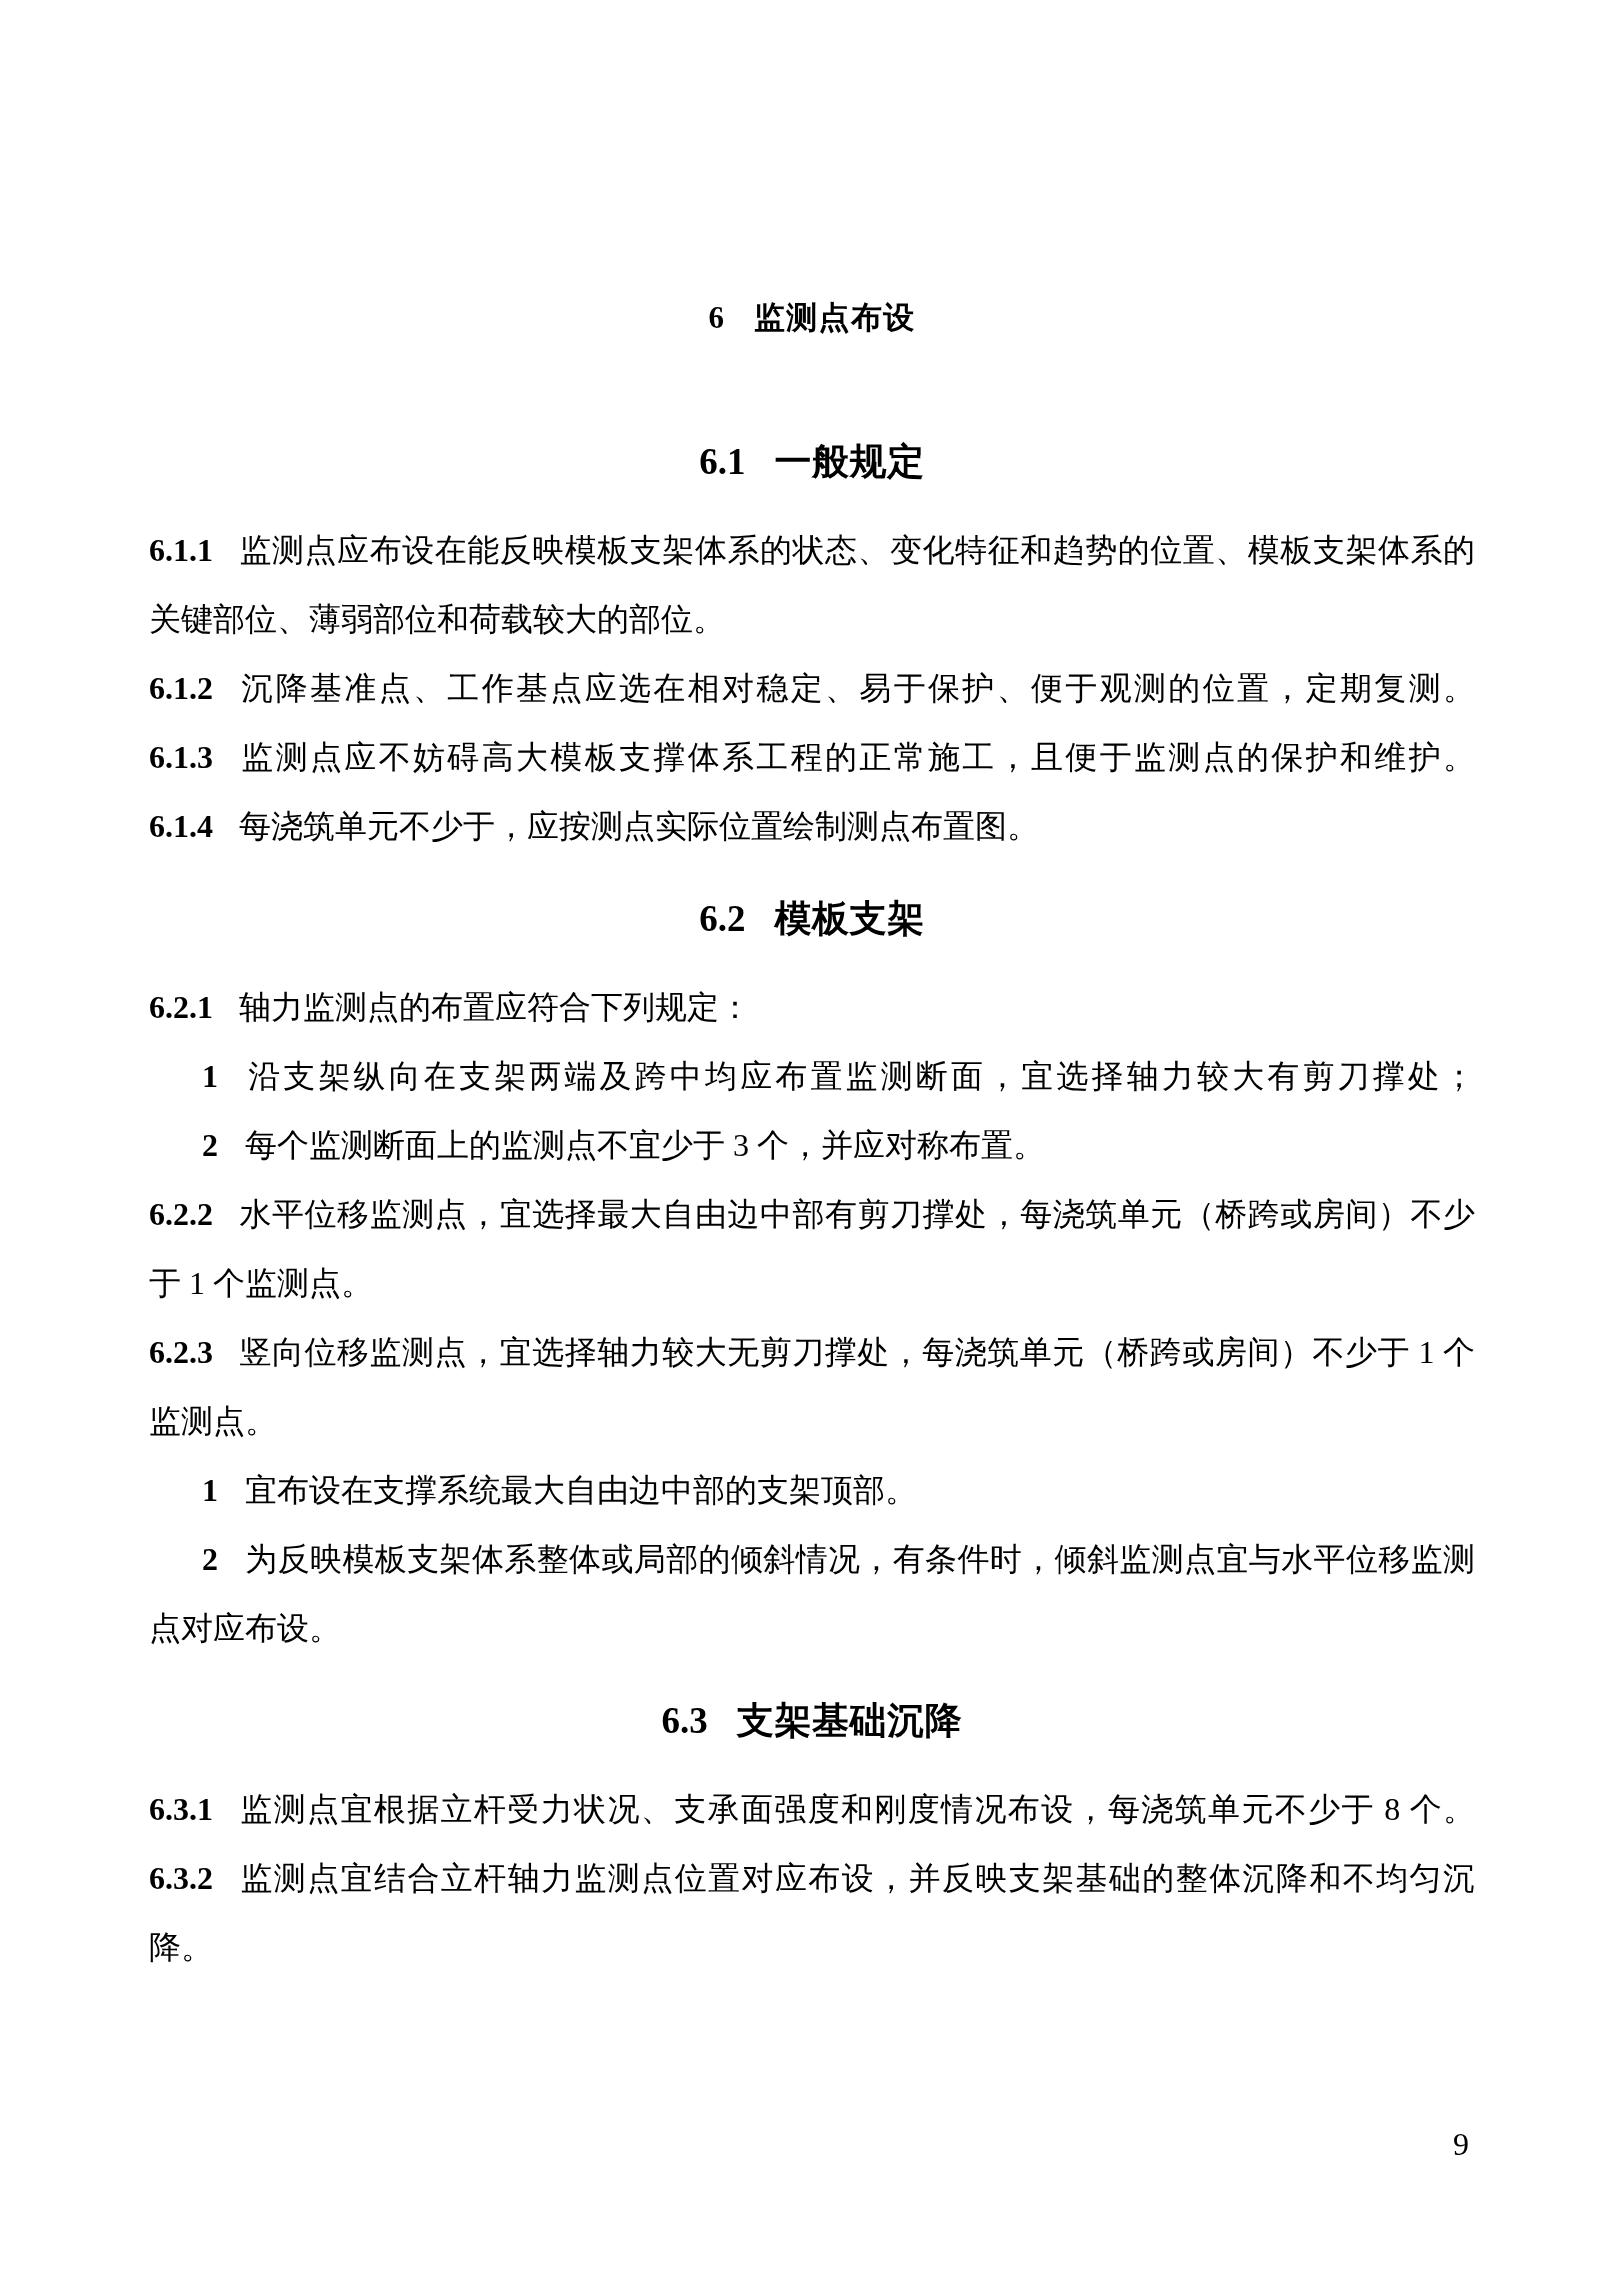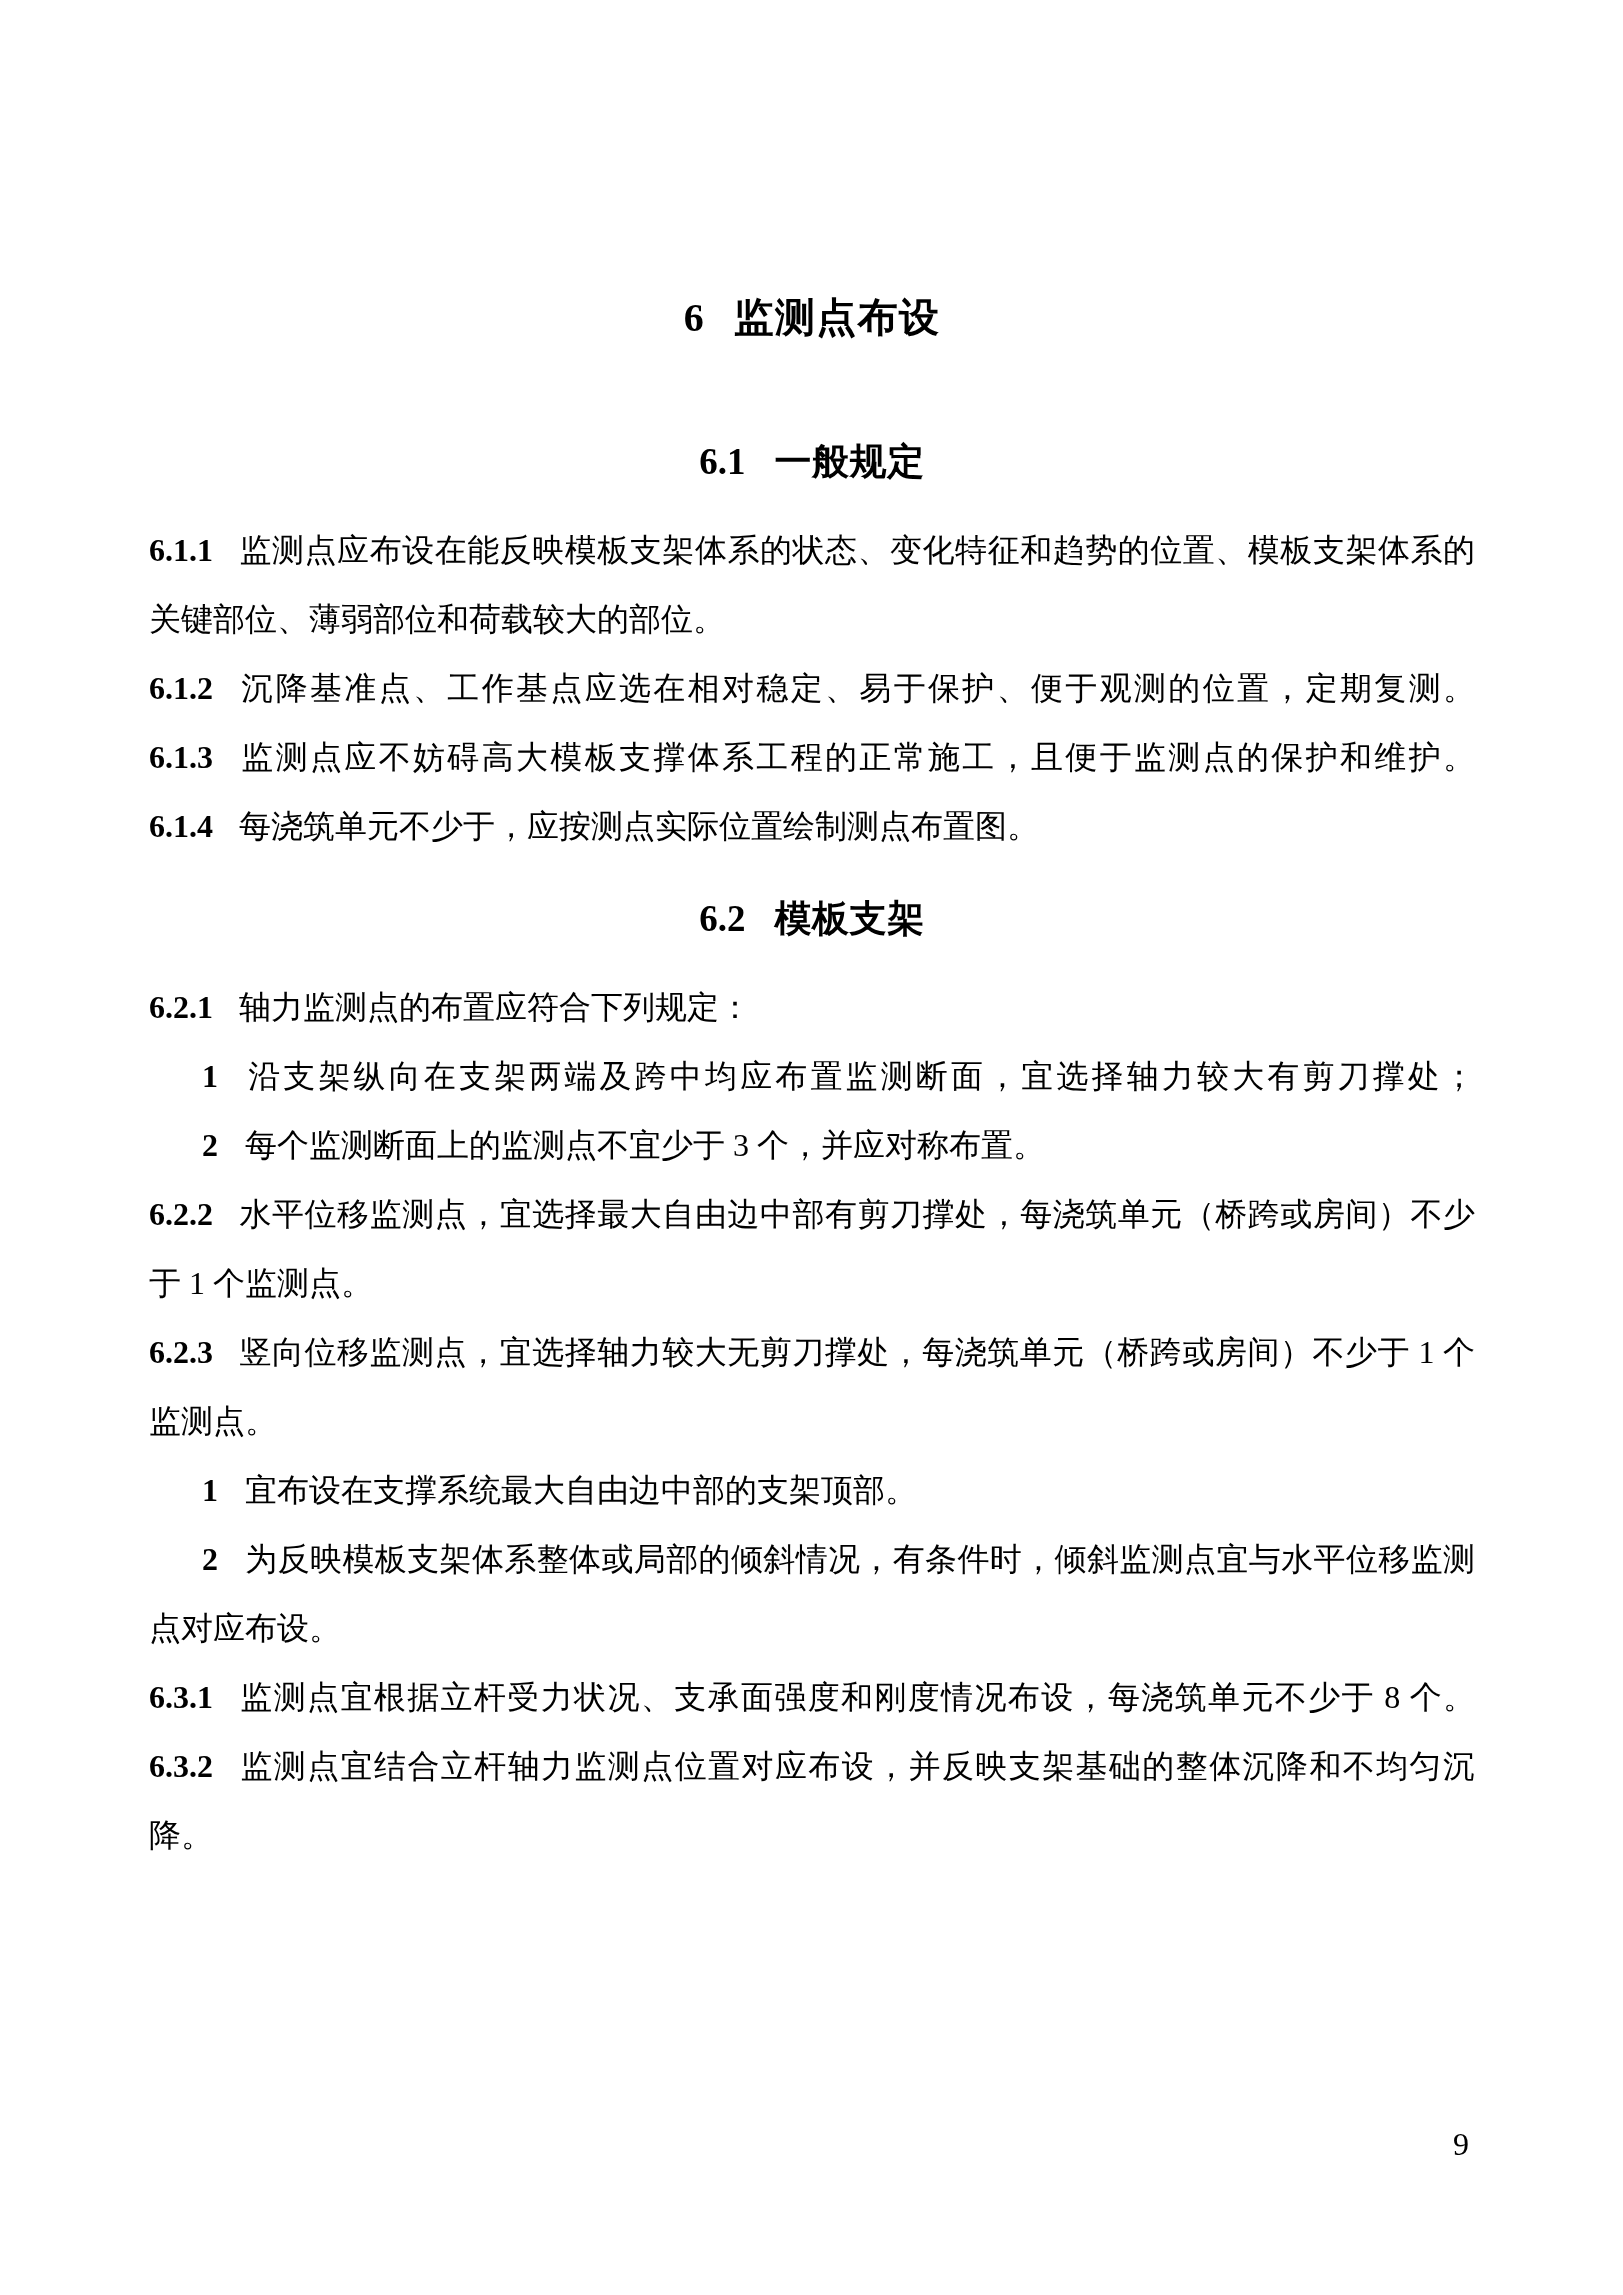--- a/index.html
+++ b/index.html
@@ -13,21 +13,21 @@
     width: 1624px;
     height: 2295px;
     background: #ffffff;
     color: #000000;
     font-family: "Liberation Serif", "DejaVu Serif", serif;
     padding: 0 149px;
     overflow: hidden;
   }
   .doc-title {
     margin: 289px 0 86px 0;
-    font-size: 40px;
+    font-size: 31px;
     line-height: 58px;
     font-weight: bold;
     text-align: center;
     letter-spacing: 1.3px;
   }
   .doc-title .num {
     margin-right: 30px;
     letter-spacing: 0;
   }
   .section-heading {
@@ -99,20 +99,21 @@
 
   <p class="clause"><span class="clause-num">6.2.2</span><span>水平位移监测点，宜选择最大自由边中部有剪刀撑处，每浇筑单元（桥跨或房间）不少于 1 个监测点。</span></p>
 
   <p class="clause"><span class="clause-num">6.2.3</span><span>竖向位移监测点，宜选择轴力较大无剪刀撑处，每浇筑单元（桥跨或房间）不少于 1 个监测点。</span></p>
 
 
   <p class="item"><span class="item-num">1</span><span>宜布设在支撑系统最大自由边中部的支架顶部。</span></p>
 
   <p class="item"><span class="item-num">2</span><span>为反映模板支架体系整体或局部的倾斜情况，有条件时，倾斜监测点宜与水平位移监测点对应布设。</span></p>
 
+  <h2 class="section-heading"><span class="num">6.3</span><span>支架基础沉降</span></h2>
 
   <p class="clause stretch"><span class="clause-num">6.3.1</span><span>监测点宜根据立杆受力状况、支承面强度和刚度情况布设，每浇筑单元不少于 8 个。</span></p>
 
   <p class="clause"><span class="clause-num">6.3.2</span><span>监测点宜结合立杆轴力监测点位置对应布设，并反映支架基础的整体沉降和不均匀沉降。</span></p>
 
   <div class="page-number">9</div>
 
 </div>
 
 

